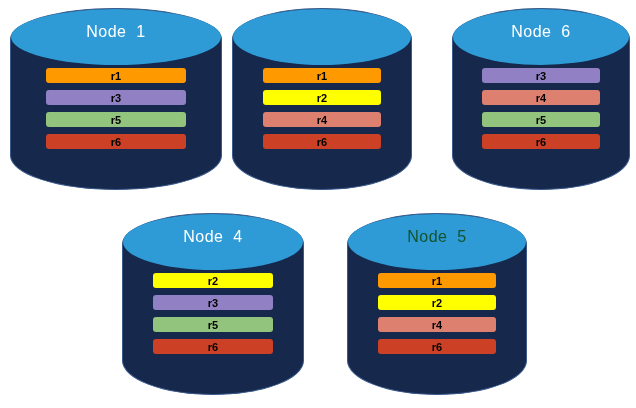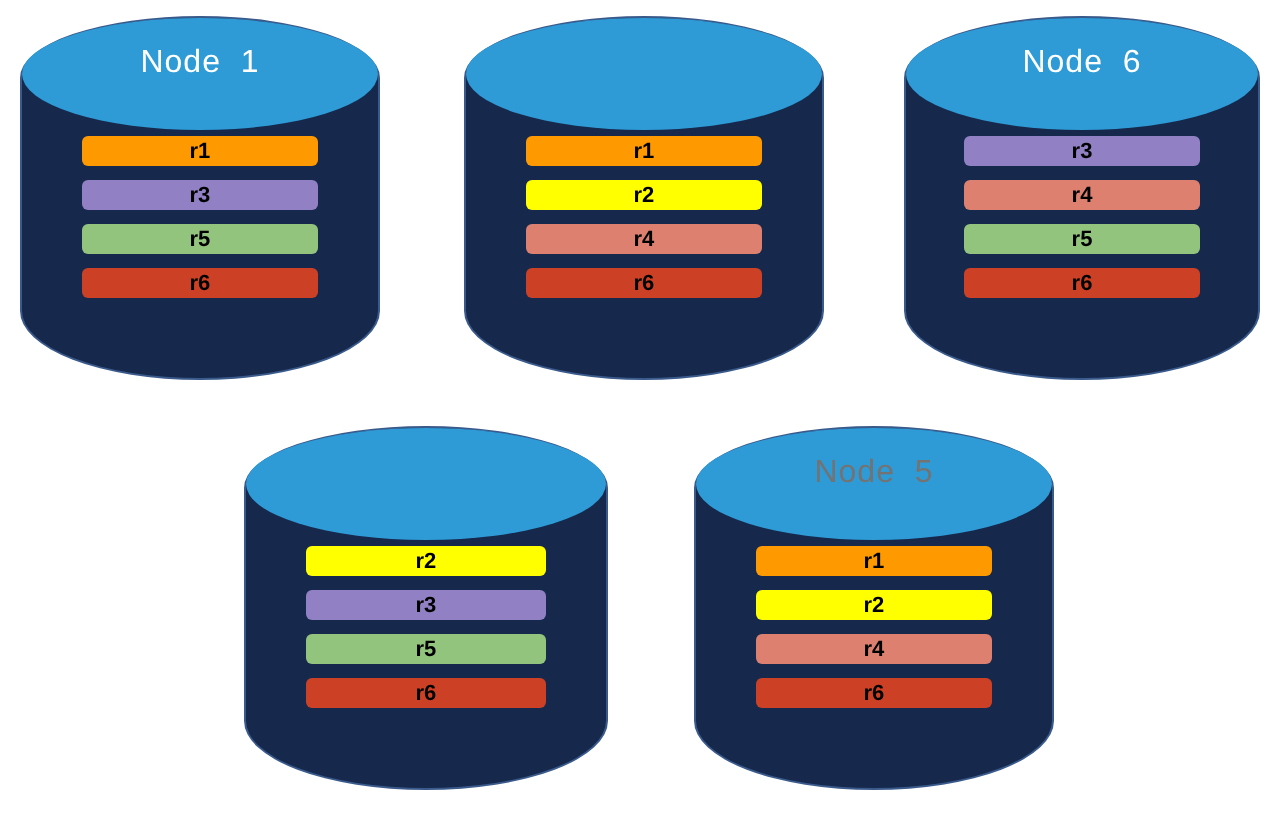--- a/index.html
+++ b/index.html
@@ -78,21 +78,21 @@
     font-size: 11px;
     font-weight: bold;
     font-family: "Liberation Sans", sans-serif;
     box-sizing: border-box;
   }
 </style>
 </head>
 <body style="background: rgb(255, 255, 255);">
 
 <div id="diagram">
-    <div class="node" style="left: 10px; top: 8px; width: 180px; height: 182px;">
+    <div class="node" style="left: 10px; top: 8px; width: 212px; height: 182px;">
       <div class="cyl-body" style="background: rgb(22, 41, 77); border-color: rgb(58, 90, 140);"></div>
       <div class="cyl-top" style="background: rgb(46, 155, 214);"></div>
       <div class="node-title" style="color: rgb(255, 255, 255);">Node  1</div>
       <div class="replicas">
         <div class="replica" style="background: rgb(255, 153, 0); color: rgb(0, 0, 0);">r1</div>
         <div class="replica" style="background: rgb(145, 128, 196); color: rgb(0, 0, 0);">r3</div>
         <div class="replica" style="background: rgb(147, 196, 125); color: rgb(0, 0, 0);">r5</div>
         <div class="replica" style="background: rgb(204, 65, 37); color: rgb(0, 0, 0);">r6</div>
       </div>
     </div>
@@ -113,31 +113,32 @@
       <div class="replicas">
         <div class="replica" style="background: rgb(145, 128, 196); color: rgb(0, 0, 0);">r3</div>
         <div class="replica" style="background: rgb(221, 128, 112); color: rgb(0, 0, 0);">r4</div>
         <div class="replica" style="background: rgb(147, 196, 125); color: rgb(0, 0, 0);">r5</div>
         <div class="replica" style="background: rgb(204, 65, 37); color: rgb(0, 0, 0);">r6</div>
       </div>
     </div>
     <div class="node" style="left: 122px; top: 213px; width: 182px; height: 182px;">
       <div class="cyl-body" style="background: rgb(22, 41, 77); border-color: rgb(58, 90, 140);"></div>
       <div class="cyl-top" style="background: rgb(46, 155, 214);"></div>
+      <div class="node-title" style="color: rgb(255, 255, 255);">Node  4</div>
       <div class="replicas">
         <div class="replica" style="background: rgb(255, 255, 0); color: rgb(0, 0, 0);">r2</div>
         <div class="replica" style="background: rgb(145, 128, 196); color: rgb(0, 0, 0);">r3</div>
         <div class="replica" style="background: rgb(147, 196, 125); color: rgb(0, 0, 0);">r5</div>
         <div class="replica" style="background: rgb(204, 65, 37); color: rgb(0, 0, 0);">r6</div>
       </div>
     </div>
     <div class="node" style="left: 347px; top: 213px; width: 180px; height: 182px;">
       <div class="cyl-body" style="background: rgb(22, 41, 77); border-color: rgb(58, 90, 140);"></div>
       <div class="cyl-top" style="background: rgb(46, 155, 214);"></div>
-      <div class="node-title" style="color: #737373;">Node  5</div>
+      <div class="node-title" style="color: #14532d;">Node  5</div>
       <div class="replicas">
         <div class="replica" style="background: rgb(255, 153, 0); color: rgb(0, 0, 0);">r1</div>
         <div class="replica" style="background: rgb(255, 255, 0); color: rgb(0, 0, 0);">r2</div>
         <div class="replica" style="background: rgb(221, 128, 112); color: rgb(0, 0, 0);">r4</div>
         <div class="replica" style="background: rgb(204, 65, 37); color: rgb(0, 0, 0);">r6</div>
       </div>
     </div>
   </div>
 
 </body></html>

